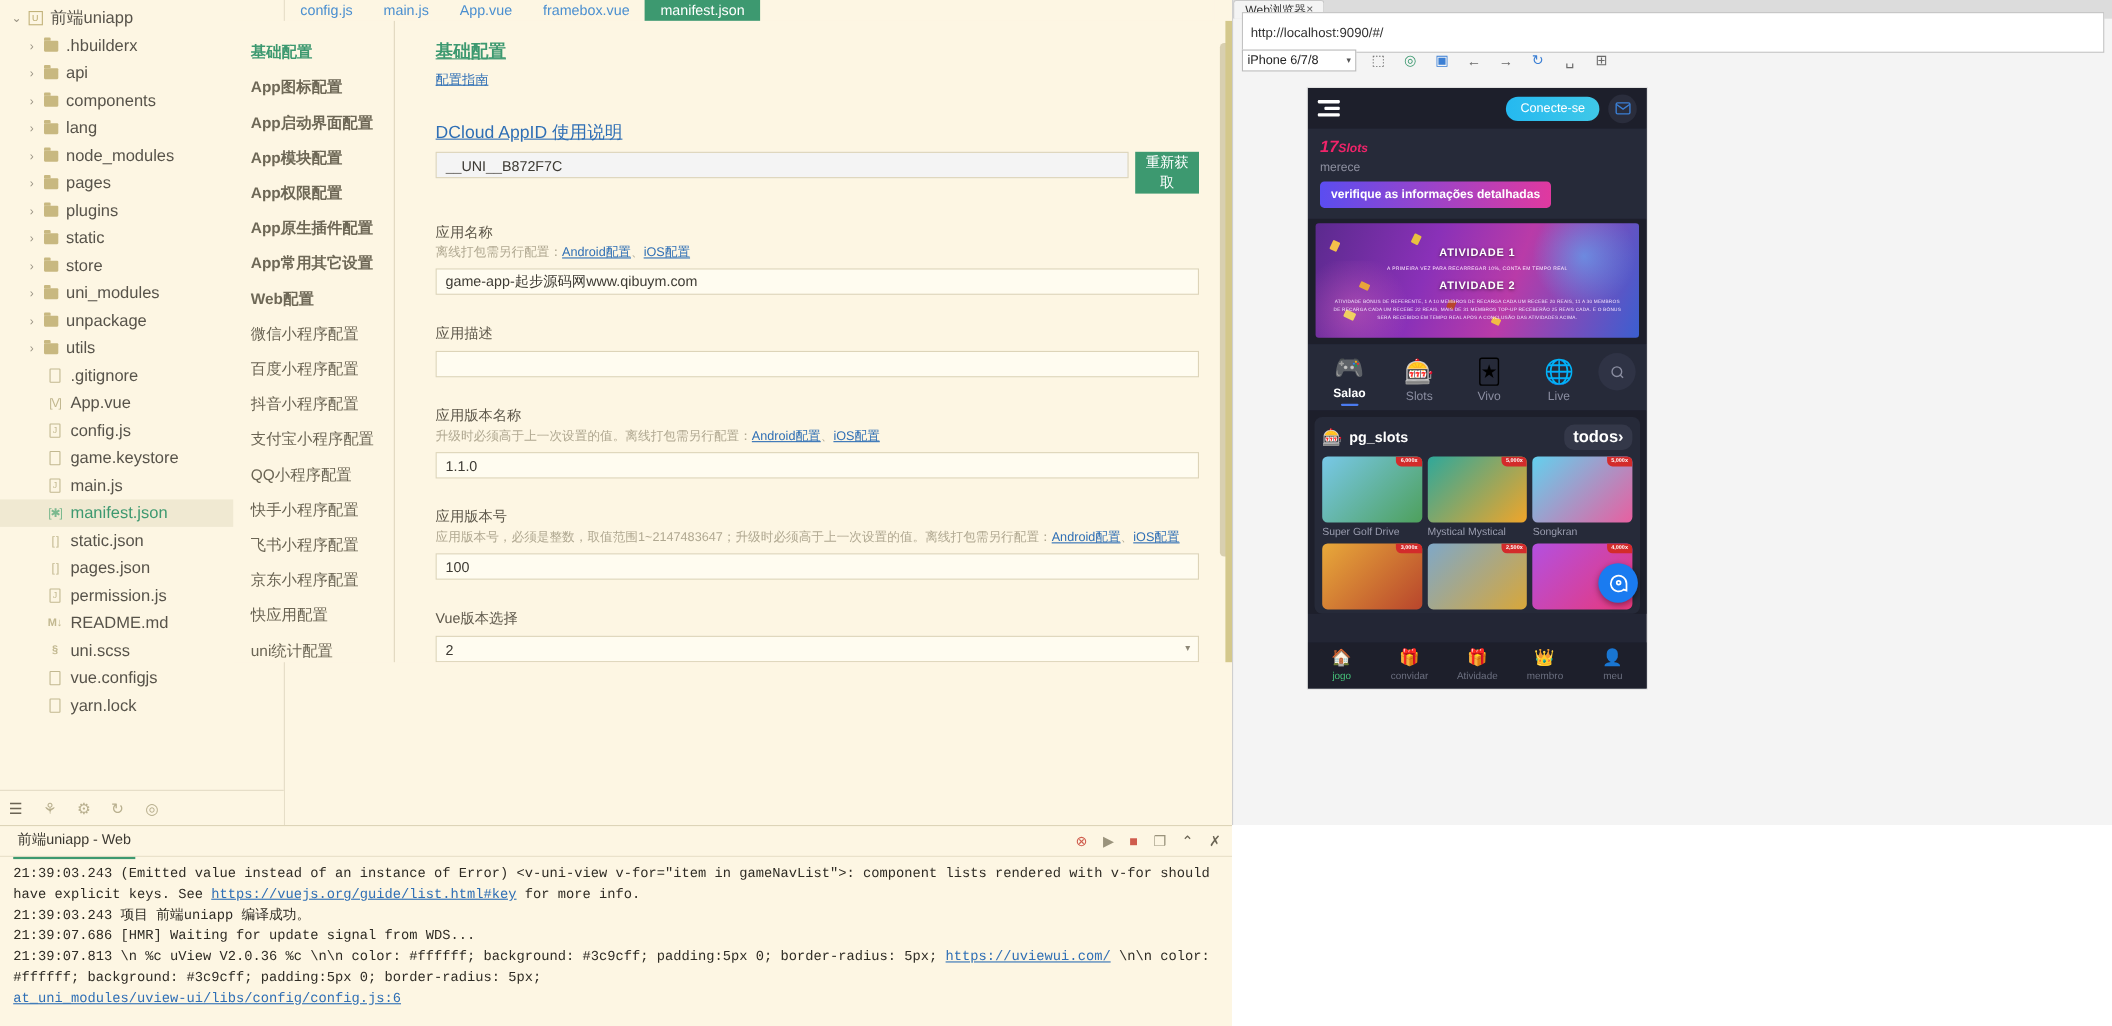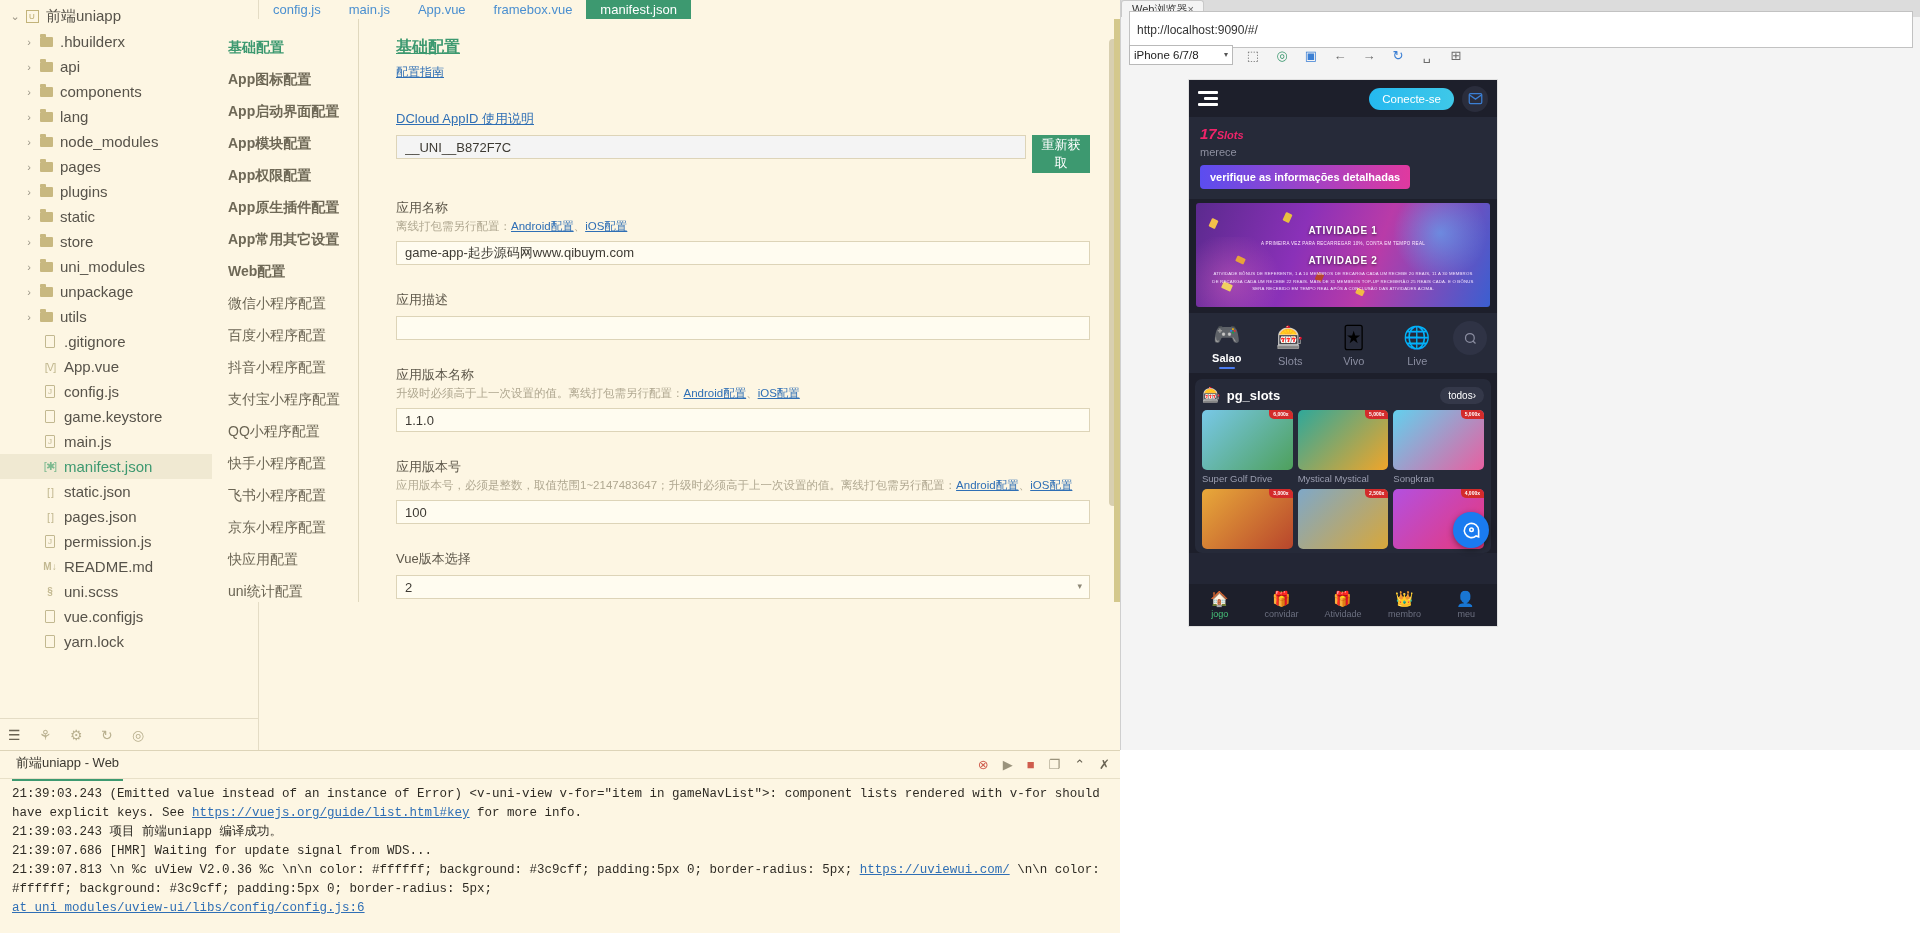--- a/index.html
+++ b/index.html
@@ -87,21 +87,21 @@
   .manifest-form {
     position: absolute; left: 360px; top: 19px; width: 760px; height: 583px;
     background: #fdf6e3; overflow: hidden; padding: 18px 30px 0 36px;
   }
   .mf-title { font-size: 16px; color: #3d9970; font-weight: bold; text-decoration: underline; }
   .mf-sublink { font-size: 12px; color: #2f6fb5; text-decoration: underline; margin-top: 6px; display: inline-block; }
   .field { margin-top: 26px; }
   .field-label { font-size: 13px; color: #5d574a; }
   .field-hint { font-size: 11.5px; color: #b0a891; margin-top: 2px; }
   .field-hint a { color: #2f6fb5; text-decoration: underline; }
-  .field-link { font-size: 13px; color: #2f6fb5; text-decoration: underline; display: inline-block; margin-top: 3px; }
+  .field-link { font-size: 16px; color: #2f6fb5; text-decoration: underline; display: inline-block; margin-top: 3px; }
   .field-row { display: flex; align-items: stretch; margin-top: 7px; gap: 6px; }
   .field-input {
     flex: 1; height: 24px; border: 1px solid #ddd4b8; background: #fffcf0;
     font-size: 13px; color: #3d3a33; padding: 0 8px; line-height: 22px;
     font-family: "Liberation Sans", sans-serif;
   }
   .field-input.grey { background: #f4f4f4; }
   .refresh-btn {
     width: 58px; background: #3d9970; color: #fff; font-size: 13px;
     display: flex; align-items: center; justify-content: center; cursor: pointer; border: 0;
@@ -247,21 +247,21 @@
     display: flex; align-items: center; justify-content: center; margin: 0 4px 14px; cursor: pointer;
   }
   .ph-search-btn svg { width: 15px; height: 15px; }
 
   .ph-section { background: #1d1f2b; padding: 6px 6px 0; }
   .ph-sec-card { background: #262a39; border-radius: 7px; padding: 7px 7px 4px; }
   .ph-sec-head { display: flex; align-items: center; justify-content: space-between; }
   .ph-sec-title { display: flex; align-items: center; gap: 6px; font-size: 13px; font-weight: bold; color: #fff; }
   .ph-sec-title .si { font-size: 15px; }
   .ph-todos {
-    background: #343849; color: #fff; font-size: 10px; padding: 3px 8px; border-radius: 9px; cursor: pointer;
+    background: #343849; color: #fff; font-size: 15px; padding: 3px 8px; border-radius: 9px; cursor: pointer; font-weight: bold;
   }
   .ph-grid { display: grid; grid-template-columns: repeat(3, 1fr); gap: 5px; margin-top: 6px; }
   .ph-game { cursor: pointer; }
   .ph-thumb { height: 60px; border-radius: 5px; position: relative; overflow: hidden; }
   .ph-thumb .mult {
     position: absolute; right: 0; top: 0; background: #d32b2b; color: #fff;
     font-size: 5px; padding: 1px 4px 2px; border-bottom-left-radius: 5px; font-weight: bold;
   }
   .ph-gname { font-size: 9.5px; color: #9a9daf; margin-top: 3px; white-space: nowrap; overflow: hidden; }
 

